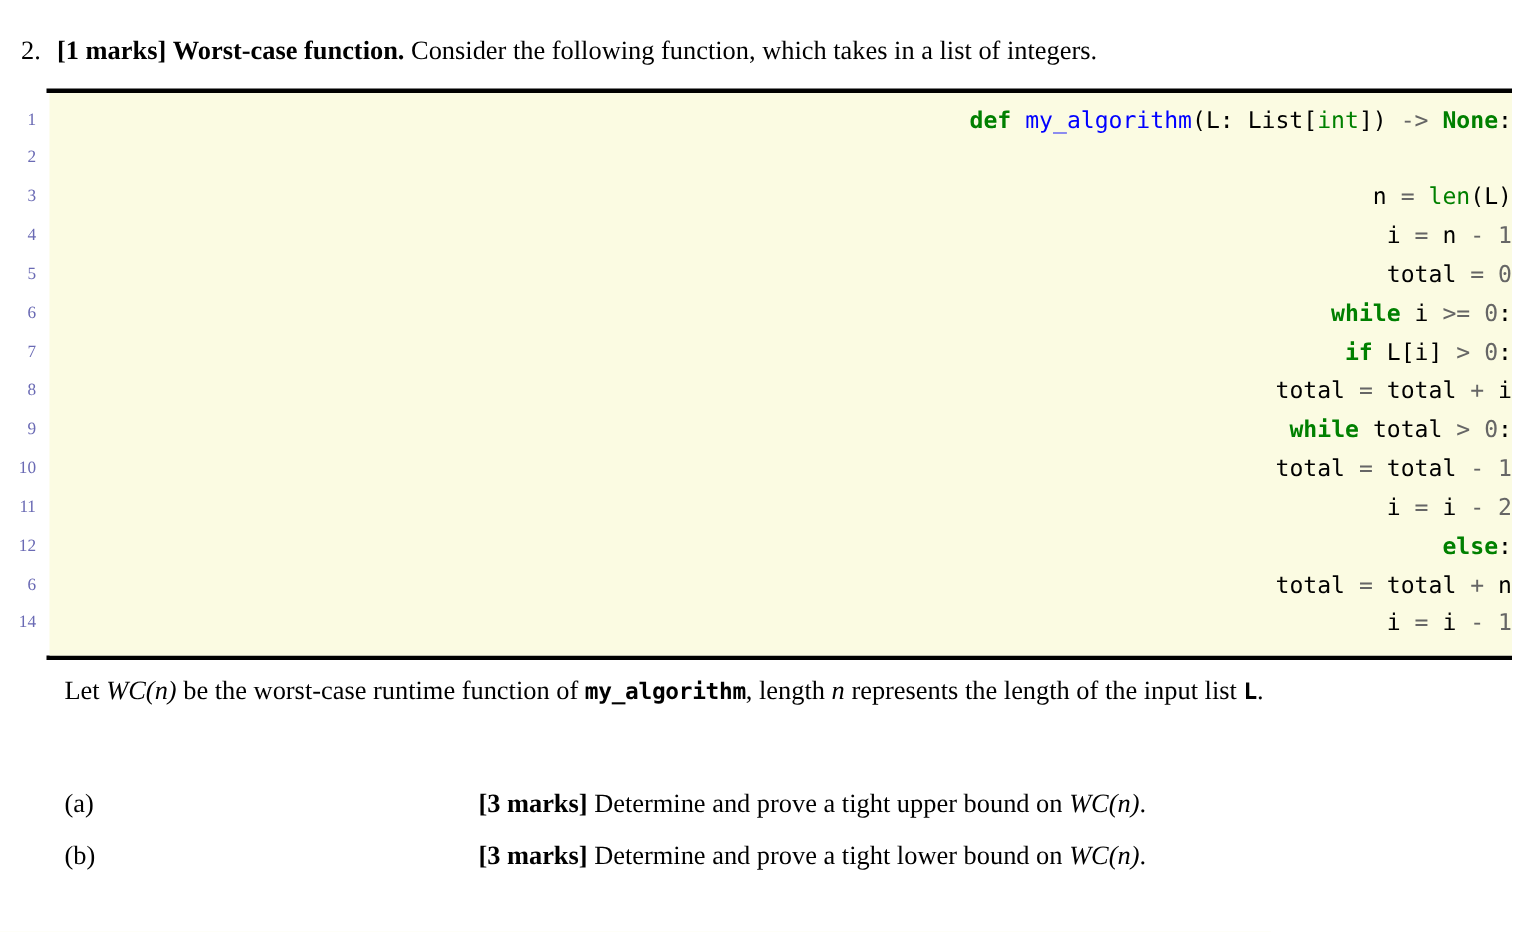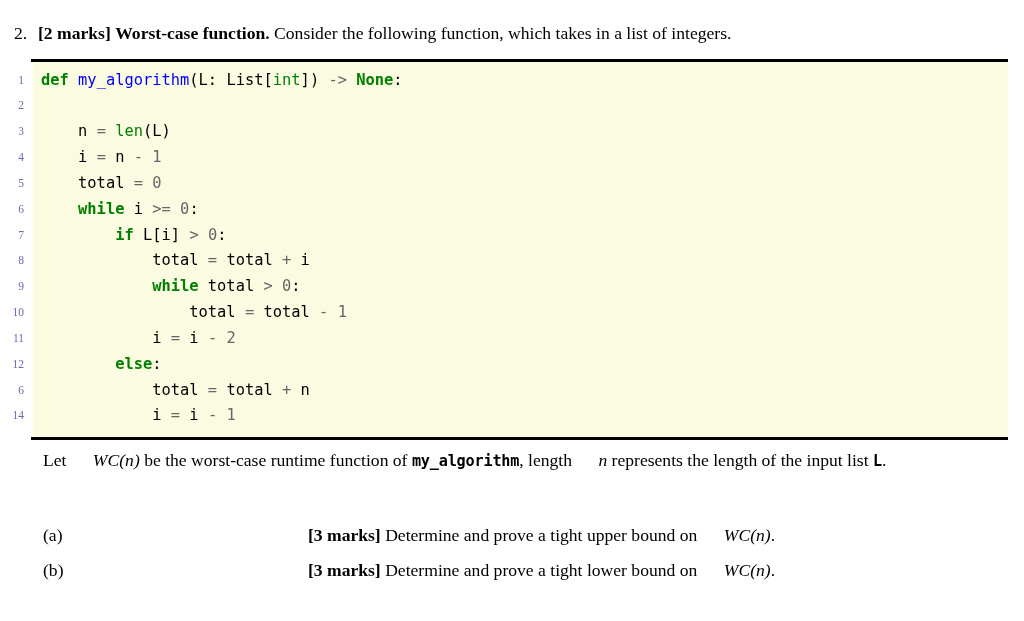--- a/index.html
+++ b/index.html
@@ -64,20 +64,21 @@
     padding: 6px 0 8px 0;
   }
   .code-line {
     height: 25.85px;
     line-height: 25.85px;
     white-space: pre;
     font-family: "DejaVu Sans Mono", "Liberation Mono", monospace;
     font-size: 15.4px;
     padding-left: 8px;
     color: #000000;
+    text-align: right;
   }
   .lineno {
     position: absolute;
     left: -33px;
     width: 24px;
     text-align: right;
     font-family: "Liberation Serif", "DejaVu Serif", serif;
     font-size: 11.5px;
     color: #6a6ab4;
     line-height: 25.85px;
@@ -103,21 +104,20 @@
     top: 448px;
     width: 965px;
     font-size: 17.6px;
     line-height: 1.45;
     text-align: justify;
     text-align-last: left;
   }
   .mathit {
     font-family: "Liberation Serif", "DejaVu Serif", serif;
     font-style: italic;
-    margin-left: 22px;
   }
   .tt {
     font-family: "DejaVu Sans Mono", "Liberation Mono", monospace;
     font-size: 15.2px;
     font-weight: bold;
     letter-spacing: -0.2px;
   }
 
   
   .subparts {
@@ -141,21 +141,21 @@
     flex: 1 1 auto;
     text-align: center;
   }
 </style>
 </head>
 <body>
 
 <div class="question">
   <span class="q-number">2.</span>
   <span class="q-body">
-    <span class="bold">[2 marks]</span><span class="bold">&nbsp;</span><span class="bold">Worst-case function.</span>
+    <span class="bold">[1 marks]</span><span class="bold">&nbsp;</span><span class="bold">Worst-case function.</span>
     <span>Consider the following function, which takes in a list of integers.</span>
   </span>
 </div>
 
 <div class="listing">
   <div class="rule"></div>
   <div class="code-area">
     <div id="code-lines">
         <div class="code-line-wrap">
           <span class="lineno">1</span>

